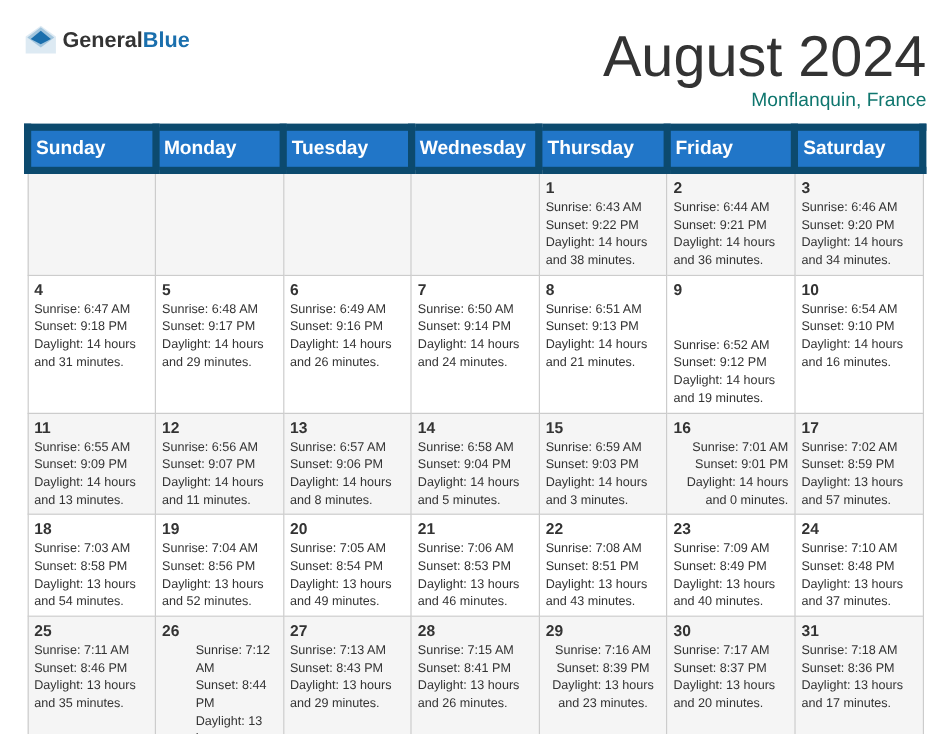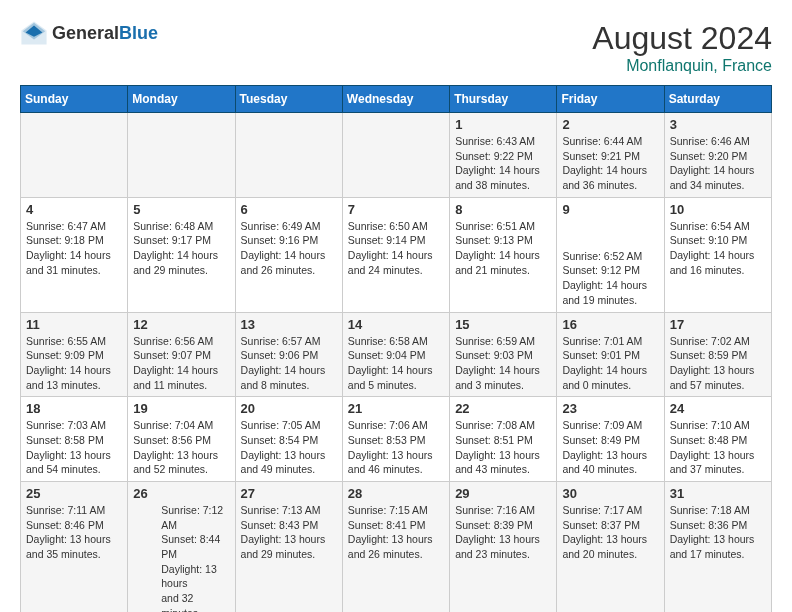--- a/index.html
+++ b/index.html
@@ -37,43 +37,43 @@
       color: #1a6fad;
     }
     .logo-icon {
       width: 28px;
       height: 28px;
     }
     .title-block {
       text-align: right;
     }
     .month-year {
-      font-size: 32px;
+      font-size: 48px;
       font-weight: normal;
       color: #333;
     }
     .location {
       font-size: 16px;
       color: #0f766e;
     }
     table {
       width: 100%;
       border-collapse: collapse;
       font-size: 11px;
     }
     thead tr {
       background-color: #2176c8;
       color: #fff;
     }
     thead th {
       padding: 6px 4px;
       text-align: left;
       font-weight: bold;
-      font-size: 12px;
-      border: 1px solid #0c4a6e;
+      font-size: 16px;
+      border: 6px solid #0c4a6e;
     }
     tbody tr {
       height: 80px;
     }
     tbody td {
       vertical-align: top;
       padding: 4px 5px;
       border: 1px solid #ccc;
       background: #fff;
       width: calc(100% / 7);
@@ -243,21 +243,21 @@
         </td>
         <td>
           <span class="day-num">15</span>
           <div class="day-detail" style="white-space: pre-line;">Sunrise: 6:59 AM
 Sunset: 9:03 PM
 Daylight: 14 hours
 and 3 minutes.</div>
         </td>
         <td>
           <span class="day-num">16</span>
-          <div class="day-detail" style="white-space: pre-line;">Sunrise: 7:01 AM
+          <div class="day-detail" style="white-space: pre-line; text-align: right;">Sunrise: 7:01 AM
 Sunset: 9:01 PM
 Daylight: 14 hours
 and 0 minutes.</div>
         </td>
         <td>
           <span class="day-num">17</span>
           <div class="day-detail" style="white-space: pre-line;">Sunrise: 7:02 AM
 Sunset: 8:59 PM
 Daylight: 13 hours
 and 57 minutes.</div>
@@ -338,21 +338,21 @@
         </td>
         <td>
           <span class="day-num">28</span>
           <div class="day-detail" style="white-space: pre-line;">Sunrise: 7:15 AM
 Sunset: 8:41 PM
 Daylight: 13 hours
 and 26 minutes.</div>
         </td>
         <td>
           <span class="day-num">29</span>
-          <div class="day-detail" style="white-space: pre-line;">Sunrise: 7:16 AM
+          <div class="day-detail" style="white-space: pre-line; text-align: center;">Sunrise: 7:16 AM
 Sunset: 8:39 PM
 Daylight: 13 hours
 and 23 minutes.</div>
         </td>
         <td>
           <span class="day-num">30</span>
           <div class="day-detail" style="white-space: pre-line;">Sunrise: 7:17 AM
 Sunset: 8:37 PM
 Daylight: 13 hours
 and 20 minutes.</div>

